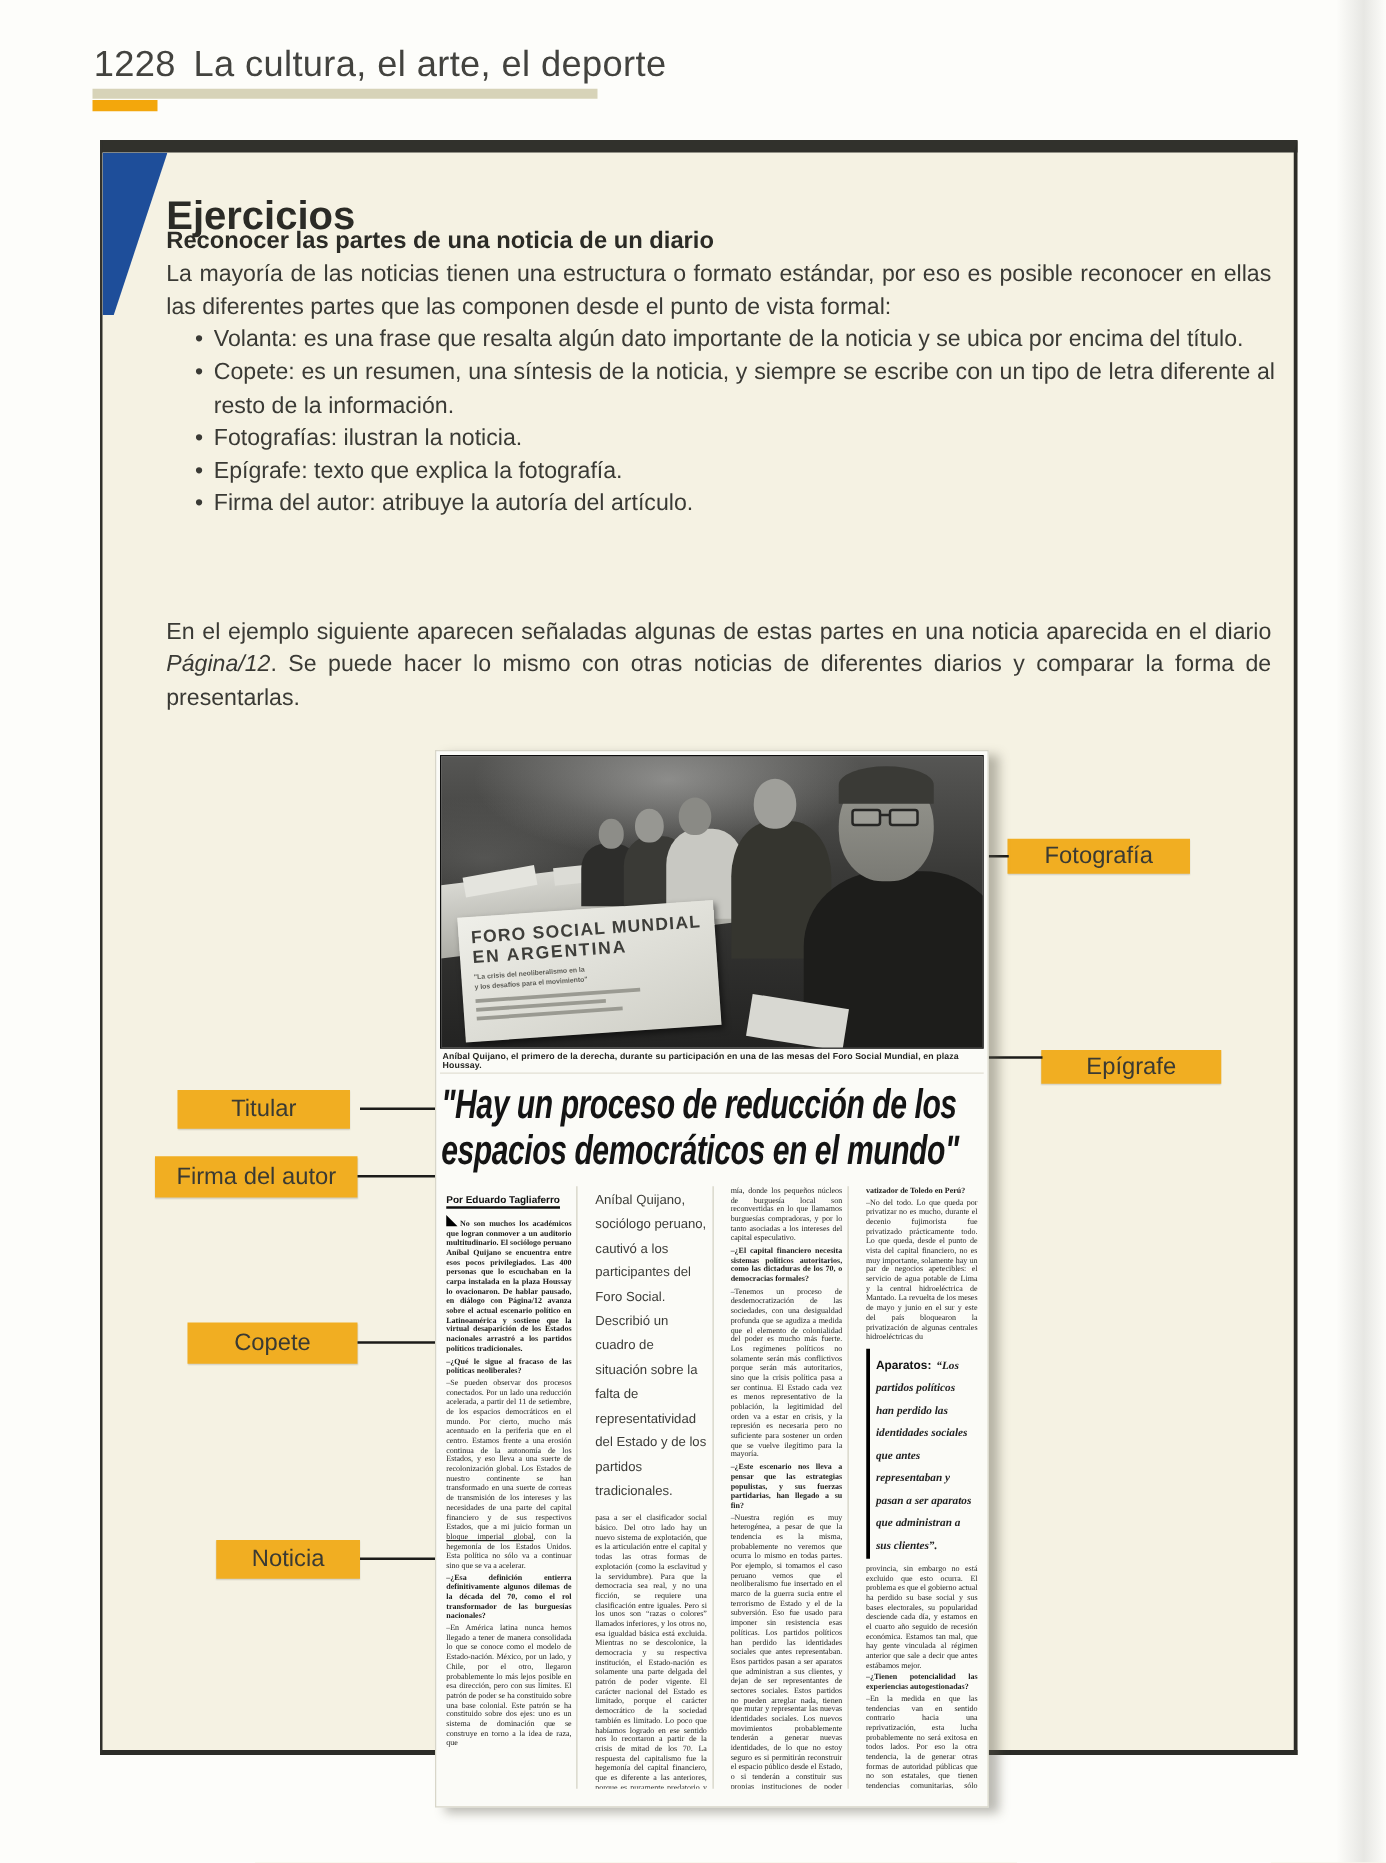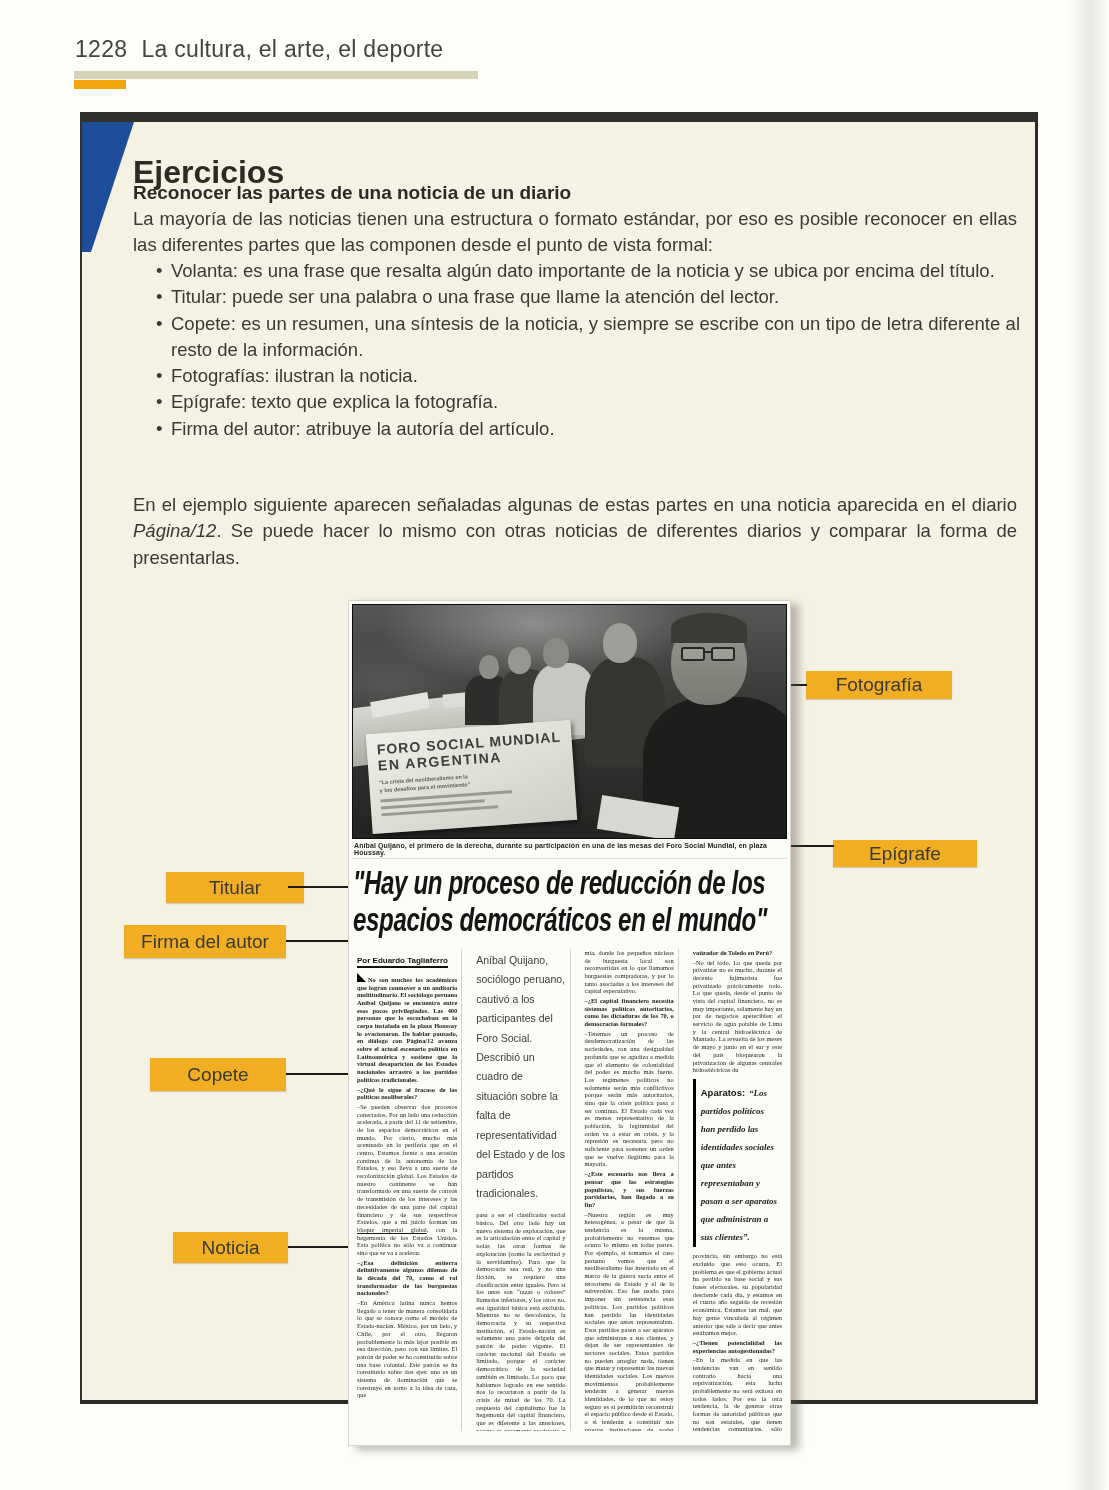--- a/index.html
+++ b/index.html
@@ -11,21 +11,21 @@
     color:#2e2e2a;
     overflow:hidden;
   }
   
   .page-curl {
     position:absolute; right:0; top:0; width:40px; height:100%;
     background:linear-gradient(90deg, rgba(255,255,255,0) 0%, rgba(190,190,185,0.35) 55%, rgba(255,255,255,0) 100%);
     pointer-events:none;
   }
   
-  .hdr { position:absolute; left:75px; top:36px; font-size:23px; color:#43433f; letter-spacing:0.3px; }
+  .hdr { position:absolute; left:75px; top:36px; font-size:29px; color:#43433f; letter-spacing:0.3px; }
   .hdr .num { margin-right:14px; }
   .rule-beige { position:absolute; left:74px; top:71px; width:404px; height:8px; background:#d7d3b8; }
   .rule-orange { position:absolute; left:74px; top:80px; width:52px; height:9px; background:#f3a70c; }
 
   
   .box {
     position:absolute; left:80px; top:112px; width:958px; height:1292px;
     background:#f5f2e3;
     border-top:10px solid #31312c;
     border-left:2px solid #31312c;
@@ -48,21 +48,21 @@
   .ej-bullets li::before { content:"•"; position:absolute; left:0; top:0; }
   .ej-close { position:absolute; left:51px; top:370px; width:884px; font-size:18.5px; line-height:1.42; text-align:justify; color:#3a3a35; }
   .ej-close .it { font-style:italic; }
 
   
   .lbl {
     position:absolute; background:#f1ae22; color:#3a3a33;
     font-size:19px; display:flex; align-items:center; justify-content:center;
     box-shadow:0 1px 1px rgba(0,0,0,0.15);
   }
-  .lbl-titular   { left:84px;  top:750px; width:138px; height:31px; }
+  .lbl-titular   { left:60px;  top:750px; width:138px; height:31px; }
   .lbl-firma     { left:42px;  top:803px; width:162px; height:33px; }
   .lbl-copete    { left:68px;  top:936px; width:136px; height:33px; }
   .lbl-noticia   { left:91px;  top:1110px; width:115px; height:31px; }
   .lbl-foto      { left:724px; top:549px; width:146px; height:28px; }
   .lbl-epigrafe  { left:751px; top:718px; width:144px; height:27px; }
   .conn { position:absolute; height:2px; background:#1c1c1a; }
   .conn-titular  { left:206px; top:764px; width:62px; }
   .conn-firma    { left:204px; top:818px; width:64px; }
   .conn-copete   { left:204px; top:951px; width:64px; }
   .conn-noticia  { left:206px; top:1124px; width:62px; }
@@ -174,21 +174,20 @@
 
 <div class="box">
   <div class="blue-wedge"></div>
 
   <h1 class="ej-title">Ejercicios</h1>
   <h2 class="ej-sub">Reconocer las partes de una noticia de un diario</h2>
   <p class="ej-intro">La mayoría de las noticias tienen una estructura o formato estándar, por eso es posible reconocer en ellas las diferentes partes que las componen desde el punto de vista formal:</p>
 
   <ul class="ej-bullets">
     <li>Volanta: es una frase que resalta algún dato importante de la noticia y se ubica por encima del título.</li>
-    <li>Titular: puede ser una palabra o una frase que llame la atención del lector.</li>
     <li>Copete: es un resumen, una síntesis de la noticia, y siempre se escribe con un tipo de letra diferente al resto de la información.</li>
     <li>Fotografías: ilustran la noticia.</li>
     <li>Epígrafe: texto que explica la fotografía.</li>
     <li>Firma del autor: atribuye la autoría del artículo.</li>
   </ul>
 
   <p class="ej-close"><span>En el ejemplo siguiente aparecen señaladas algunas de estas partes en una noticia aparecida en el diario </span><span class="it">Página/12</span><span>. Se puede hacer lo mismo con otras noticias de diferentes diarios y comparar la forma de presentarlas.</span></p>
 
   <div class="lbl lbl-titular">Titular</div>
   <div class="lbl lbl-firma">Firma del autor</div>

